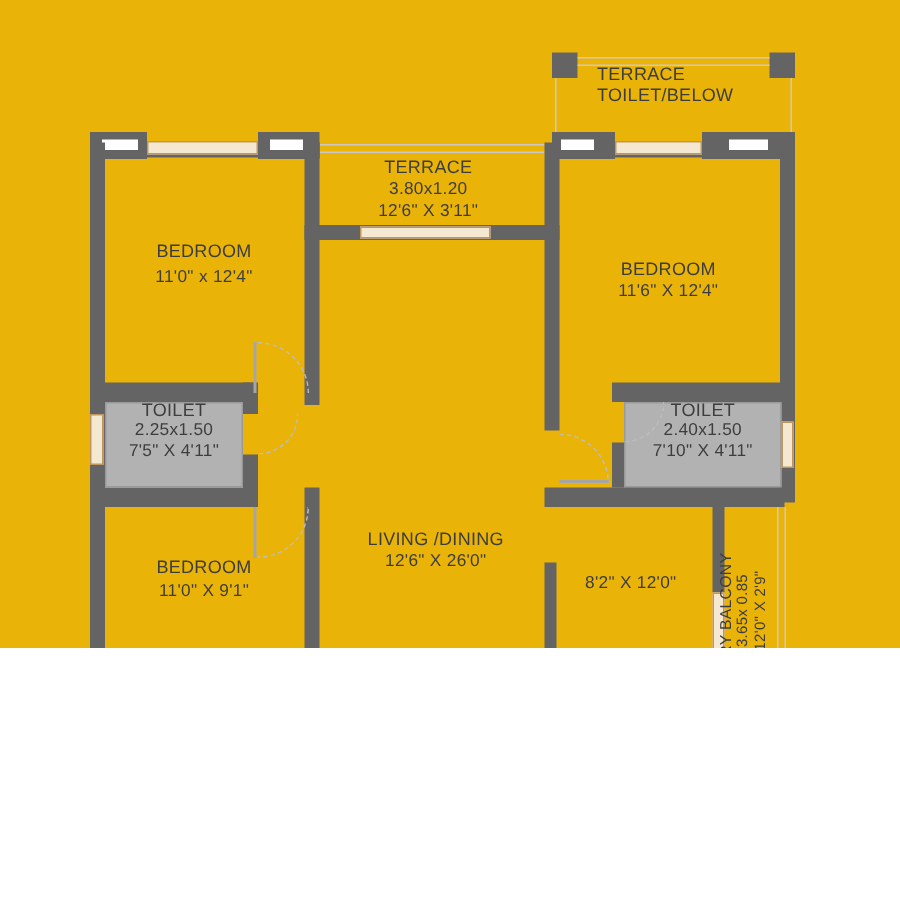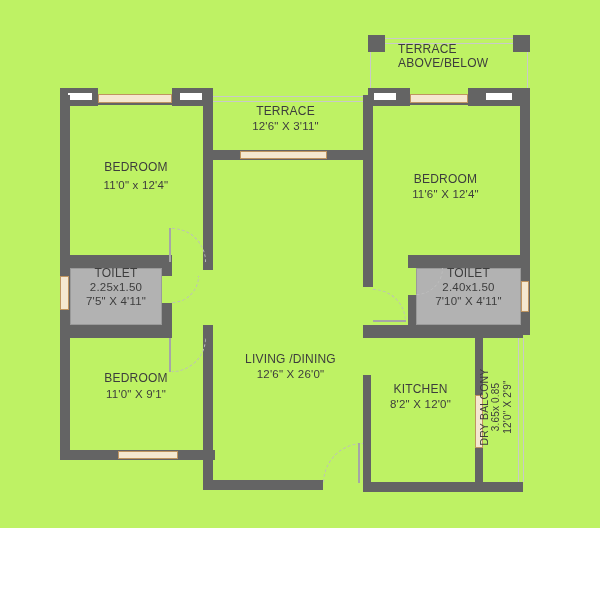--- a/index.html
+++ b/index.html
@@ -1,16 +1,16 @@
 <!DOCTYPE html>
 <html><head>
 <meta charset="utf-8">
 <style>
   html,body{margin:0;padding:0;background:#ffffff;}
-  #stage{position:relative;width:600px;height:528px;background:#bef264;overflow:hidden;
+  #stage{position:relative;width:600px;height:432px;background:#eab308;overflow:hidden;
          font-family:"Liberation Sans", sans-serif;color:#3d3d3d;}
   .w    {position:absolute;background:#646464;}
   .fill {position:absolute;background:#b2b2b2;box-shadow:inset 0 0 0 1px #9a9a9a;}
   .win  {position:absolute;background:#f5e8d0;border:1px solid #bf9560;box-sizing:border-box;}
   .tl   {position:absolute;background:#c9c9c9;}
   .notch{position:absolute;background:#ffffff;}
   .leaf {position:absolute;background:#a6a6a6;}
   .arc  {position:absolute;box-sizing:border-box;border:0 dashed #bdbdbd;}
   .arc-tr{border-top:1px dashed #bdbdbd;border-right:1px dashed #bdbdbd;border-top-right-radius:100%;}
   .arc-br{border-bottom:1px dashed #bdbdbd;border-right:1px dashed #bdbdbd;border-bottom-right-radius:100%;}
@@ -30,21 +30,21 @@
 <div id="stage">
 
   <div class="w" style="left:368px;top:35px;width:17px;height:17px"></div>
   <div class="w" style="left:513px;top:35px;width:17px;height:17px"></div>
   <div class="tl" style="left:385px;top:38px;width:128px;height:1px"></div>
   <div class="tl" style="left:385px;top:43px;width:128px;height:1px"></div>
   <div class="tl" style="left:370px;top:52px;width:1px;height:43px"></div>
   <div class="tl" style="left:527px;top:52px;width:1px;height:43px"></div>
   <div class="lbl lbl-left" style="left:398px;top:42px;width:120px;line-height:14px">
     <span class="nm">TERRACE</span>
-    <span class="nm">ABOVE/BELOW</span>
+    <span class="nm">TOILET/BELOW</span>
   </div>
 
   <div class="tl" style="left:213px;top:96px;width:150px;height:1px"></div>
   <div class="tl" style="left:213px;top:101px;width:150px;height:1px"></div>
 
   <div class="w" style="left:60px;top:95px;width:153px;height:10px"></div>
   <div class="win" style="left:98px;top:94px;width:74px;height:9px"></div>
   <div class="w" style="left:60px;top:88px;width:38px;height:18px"></div>
   <div class="notch" style="left:68px;top:93px;width:24px;height:7px"></div>
   <div class="w" style="left:172px;top:88px;width:41px;height:18px"></div>
@@ -92,20 +92,21 @@
   <div class="w" style="left:363px;top:375px;width:8px;height:107px"></div>
   <div class="w" style="left:363px;top:482px;width:160px;height:10px"></div>
   <div class="w" style="left:475px;top:338px;width:8px;height:57px"></div>
   <div class="win" style="left:475px;top:395px;width:8px;height:53px"></div>
   <div class="w" style="left:475px;top:448px;width:8px;height:34px"></div>
   <div class="tl" style="left:518px;top:338px;width:1px;height:144px"></div>
   <div class="tl" style="left:523px;top:338px;width:1px;height:144px"></div>
 
   <div class="lbl" id="lbl-terrace" style="left:213px;top:104px;width:145px">
     <span class="nm">TERRACE</span>
+    <span class="dm">3.80x1.20</span>
     <span class="dm">12'6" X 3'11"</span>
   </div>
 
   <div class="lbl" id="lbl-bed-tl" style="left:66px;top:158px;width:140px">
     <span class="nm">BEDROOM</span>
     <span class="dm">11'0" x 12'4"</span>
   </div>
 
   <div class="lbl" style="left:378px;top:172px;width:135px">
     <span class="nm">BEDROOM</span>
@@ -128,21 +129,20 @@
     <span class="nm">BEDROOM</span>
     <span class="dm">11'0" X 9'1"</span>
   </div>
 
   <div class="lbl" style="left:218px;top:352px;width:145px">
     <span class="nm">LIVING /DINING</span>
     <span class="dm">12'6" X 26'0"</span>
   </div>
 
   <div class="lbl" style="left:368px;top:382px;width:105px">
-    <span class="nm">KITCHEN</span>
     <span class="dm">8'2" X 12'0"</span>
   </div>
 
   <div class="lbl" id="lbl-balcony" style="left:442px;top:388px;width:110px;height:38px">
     <span class="nm" style="font-size:10.5px">DRY BALCONY</span>
     <span class="dm" style="font-size:10px">3.65x 0.85</span>
     <span class="dm" style="font-size:10px">12'0" X 2'9"</span>
   </div>
 
   <div id="plan-title">SMART 3BHK</div>

